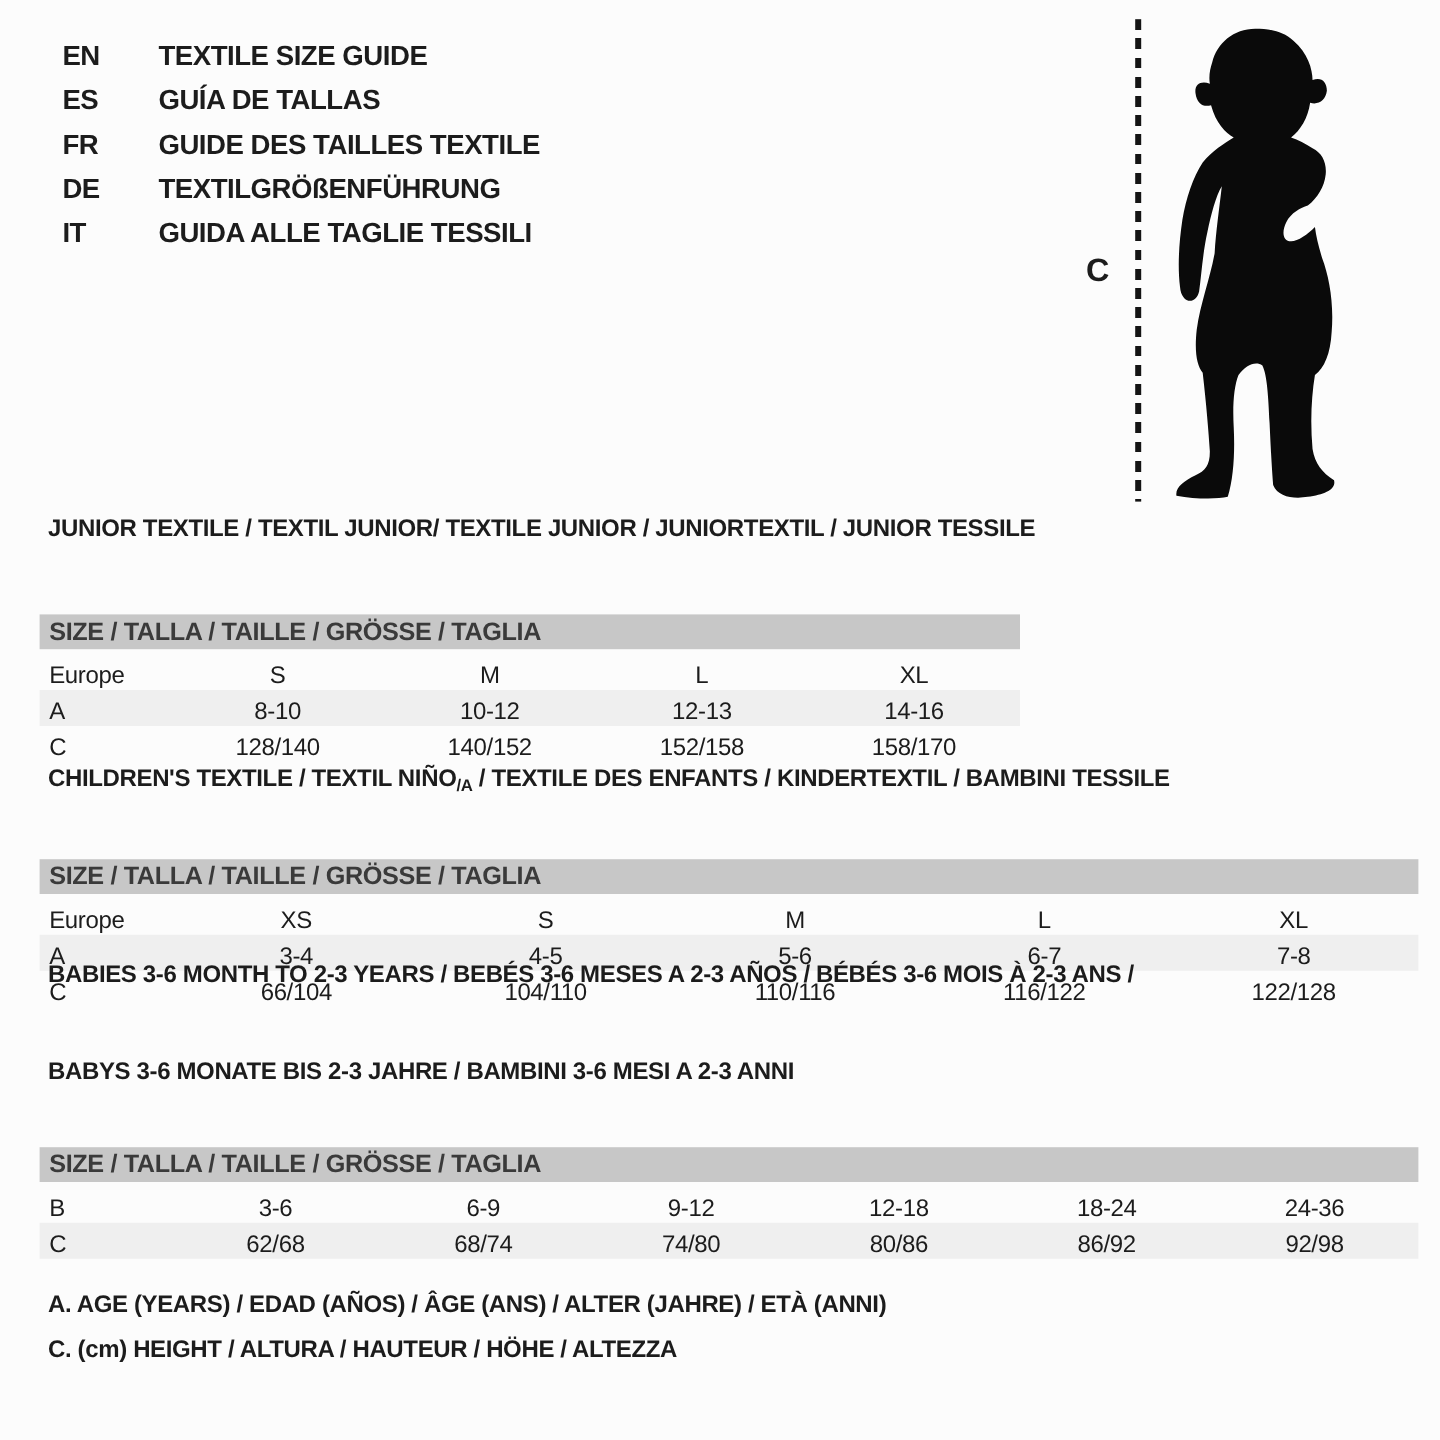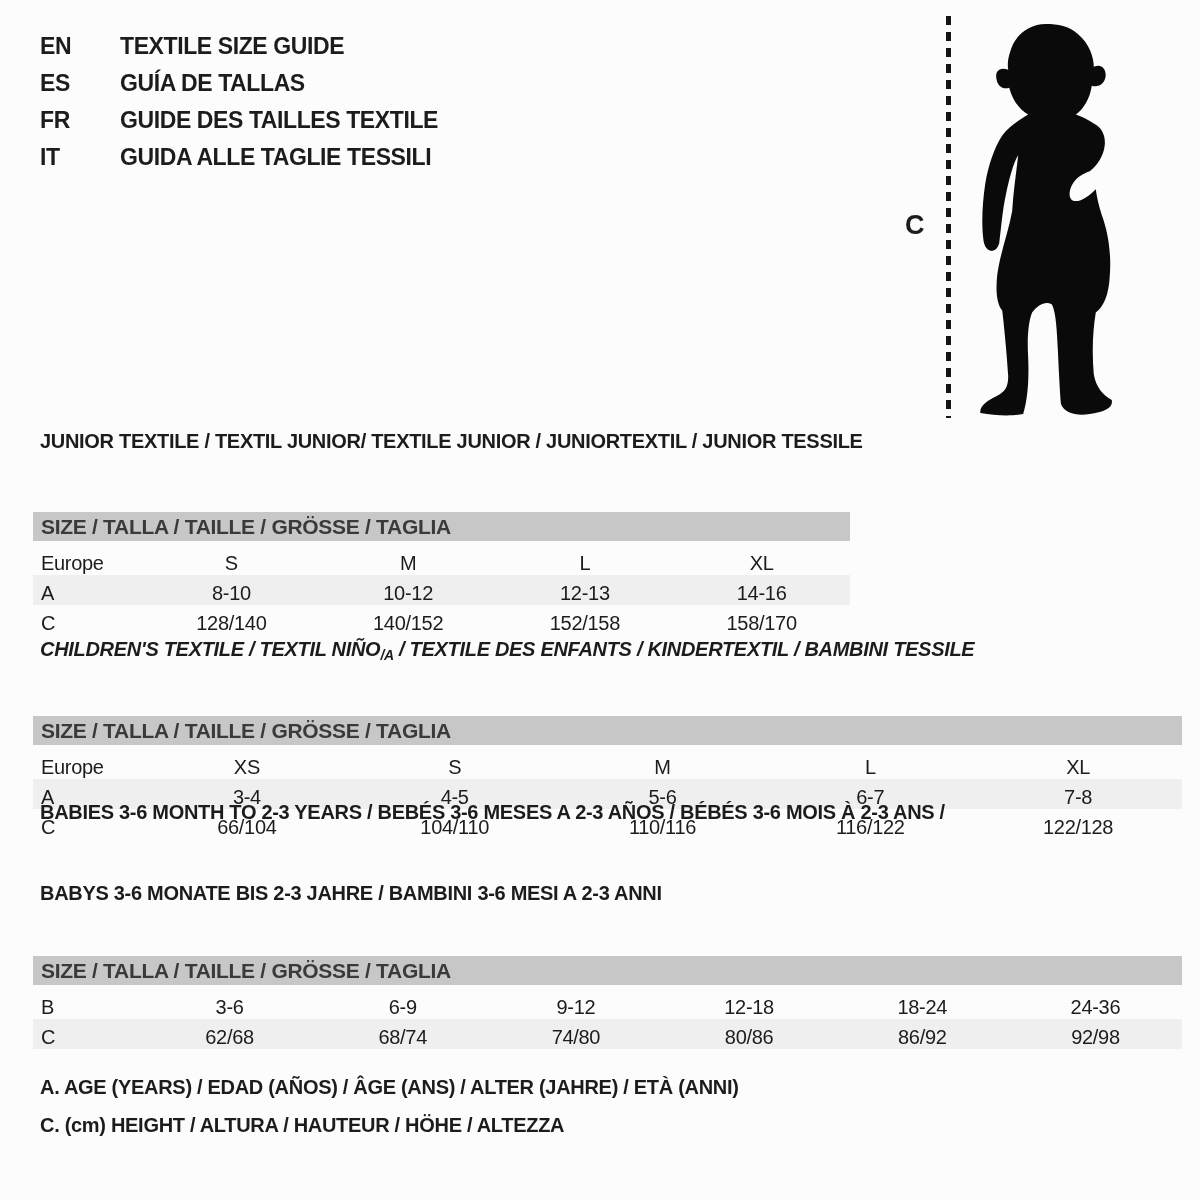--- a/index.html
+++ b/index.html
@@ -5,21 +5,21 @@
   html, body { margin:0; padding:0; }
   body {
     width:1200px; height:1200px;
     background:#fcfcfc;
     font-family:"Liberation Sans", sans-serif;
     color:#1c1c1c;
     position:relative;
     overflow:hidden;
   }
   
-  .langs { position:absolute; left:40px; top:28px; }
+  .langs { position:absolute; left:52px; top:28px; }
   .lang-row { display:flex; height:37px; align-items:center;
               font-weight:bold; font-size:23px; letter-spacing:-0.4px; }
   .lang-code { width:80px; }
 
   
   .dash-line {
     position:absolute; left:946px; top:16px; width:5px; height:402px;
     background:repeating-linear-gradient(180deg,#141414 0 9px,transparent 9px 16px);
   }
   .figure-label {
@@ -67,20 +67,24 @@
     <span class="lang-code">EN</span>
     <span class="lang-title">TEXTILE SIZE GUIDE</span>
   </div>
   <div class="lang-row">
     <span class="lang-code">ES</span>
     <span class="lang-title">GUÍA DE TALLAS</span>
   </div>
   <div class="lang-row">
     <span class="lang-code">FR</span>
     <span class="lang-title">GUIDE DES TAILLES TEXTILE</span>
+  </div>
+  <div class="lang-row">
+    <span class="lang-code">DE</span>
+    <span class="lang-title">TEXTILGRÖßENFÜHRUNG</span>
   </div>
   <div class="lang-row">
     <span class="lang-code">IT</span>
     <span class="lang-title">GUIDA ALLE TAGLIE TESSILI</span>
   </div>
 </div>
 
 <div class="dash-line"></div>
 <div class="figure-label">C</div>
 <svg class="baby-svg" width="178" height="408" viewBox="0 0 170 410" aria-hidden="true">
@@ -148,21 +152,21 @@
   </div>
   <div class="t-row">
     <span class="t-label">C</span>
     <span class="t-cell">128/140</span>
     <span class="t-cell">140/152</span>
     <span class="t-cell">152/158</span>
     <span class="t-cell">158/170</span>
   </div>
 </div>
 
-<div class="sec-heading" style="top:638px;font-style:italic;">
+<div class="sec-heading" style="top:638px;">
   <span>CHILDREN'S TEXTILE / TEXTIL NIÑO</span><span class="sub">/A</span><span> / TEXTILE DES ENFANTS / KINDERTEXTIL / BAMBINI TESSILE</span>
 </div>
 <div class="size-table wide" style="top:688px;">
   <div class="size-header">SIZE / TALLA / TAILLE / GRÖSSE / TAGLIA</div>
   <div class="t-row">
     <span class="t-label">Europe</span>
     <span class="t-cell">XS</span>
     <span class="t-cell">S</span>
     <span class="t-cell">M</span>
     <span class="t-cell">L</span>

